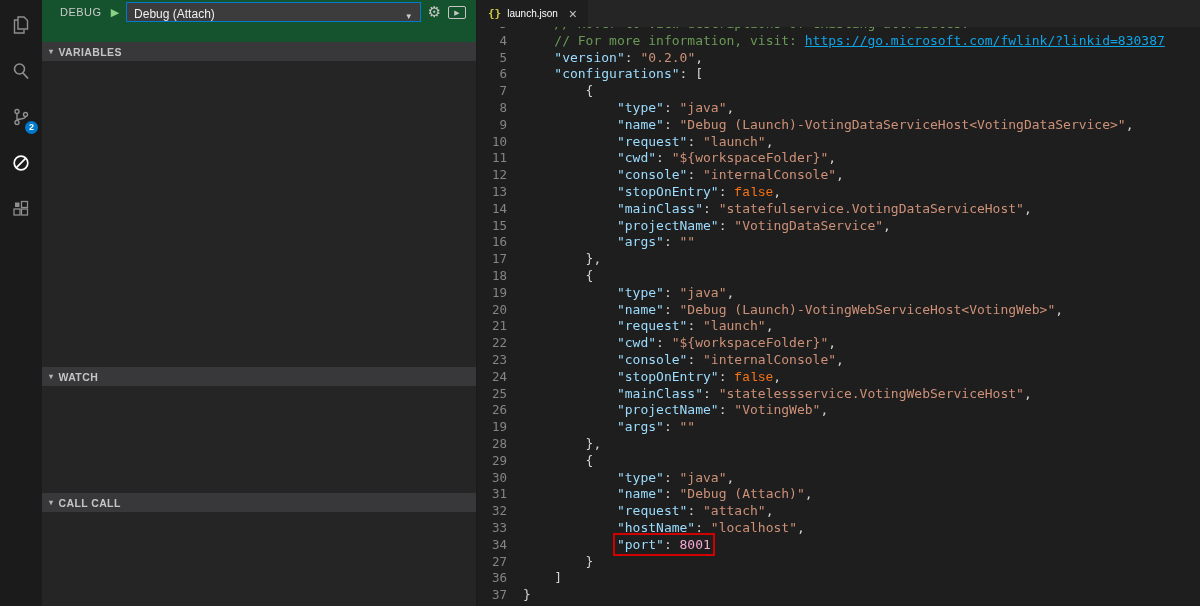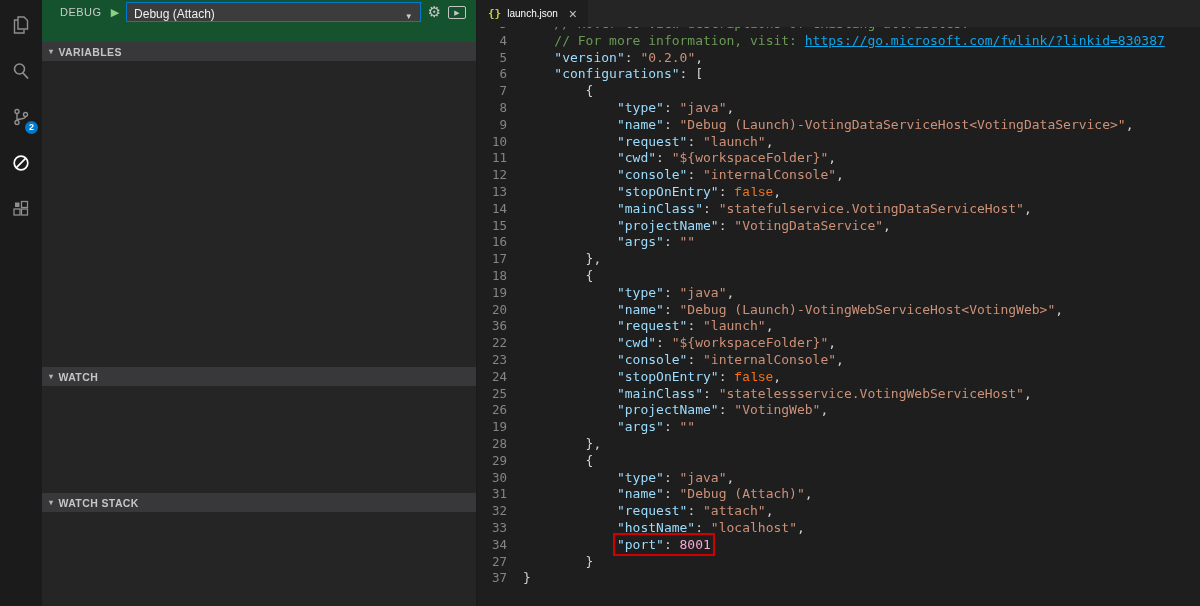--- a/index.html
+++ b/index.html
@@ -134,21 +134,21 @@
       <div class="section-header">
         <span class="tri">▾</span>
         <span>WATCH</span>
       </div>
       <div class="section-body"></div>
     </div>
 
     <div class="section sec-callstack">
       <div class="section-header">
         <span class="tri">▾</span>
-        <span>WATCH STACK</span>
+        <span>CALL CALL</span>
       </div>
       <div class="section-body"></div>
     </div>
   </div>
 
   <div class="editor-area">
     <div class="tab-bar">
       <div class="tab">
         <span class="json-icon">{}</span>
         <span class="tab-label">launch.json</span>
@@ -168,33 +168,34 @@
           <div class="line"><span class="ln">11</span><span class="tk-pln">            </span><span class="tk-key">"cwd"</span><span class="tk-pln">: </span><span class="tk-str">"${workspaceFolder}"</span><span class="tk-pln">,</span></div>
           <div class="line"><span class="ln">12</span><span class="tk-pln">            </span><span class="tk-key">"console"</span><span class="tk-pln">: </span><span class="tk-str">"internalConsole"</span><span class="tk-pln">,</span></div>
           <div class="line"><span class="ln">13</span><span class="tk-pln">            </span><span class="tk-key">"stopOnEntry"</span><span class="tk-pln">: </span><span class="tk-kw">false</span><span class="tk-pln">,</span></div>
           <div class="line"><span class="ln">14</span><span class="tk-pln">            </span><span class="tk-key">"mainClass"</span><span class="tk-pln">: </span><span class="tk-str">"statefulservice.VotingDataServiceHost"</span><span class="tk-pln">,</span></div>
           <div class="line"><span class="ln">15</span><span class="tk-pln">            </span><span class="tk-key">"projectName"</span><span class="tk-pln">: </span><span class="tk-str">"VotingDataService"</span><span class="tk-pln">,</span></div>
           <div class="line"><span class="ln">16</span><span class="tk-pln">            </span><span class="tk-key">"args"</span><span class="tk-pln">: </span><span class="tk-str">""</span></div>
           <div class="line"><span class="ln">17</span><span class="tk-pln">        },</span></div>
           <div class="line"><span class="ln">18</span><span class="tk-pln">        {</span></div>
           <div class="line"><span class="ln">19</span><span class="tk-pln">            </span><span class="tk-key">"type"</span><span class="tk-pln">: </span><span class="tk-str">"java"</span><span class="tk-pln">,</span></div>
           <div class="line"><span class="ln">20</span><span class="tk-pln">            </span><span class="tk-key">"name"</span><span class="tk-pln">: </span><span class="tk-str">"Debug (Launch)-VotingWebServiceHost&lt;VotingWeb&gt;"</span><span class="tk-pln">,</span></div>
-          <div class="line"><span class="ln">36</span><span class="tk-pln">            </span><span class="tk-key">"request"</span><span class="tk-pln">: </span><span class="tk-str">"launch"</span><span class="tk-pln">,</span></div>
+          <div class="line"><span class="ln">21</span><span class="tk-pln">            </span><span class="tk-key">"request"</span><span class="tk-pln">: </span><span class="tk-str">"launch"</span><span class="tk-pln">,</span></div>
           <div class="line"><span class="ln">22</span><span class="tk-pln">            </span><span class="tk-key">"cwd"</span><span class="tk-pln">: </span><span class="tk-str">"${workspaceFolder}"</span><span class="tk-pln">,</span></div>
           <div class="line"><span class="ln">23</span><span class="tk-pln">            </span><span class="tk-key">"console"</span><span class="tk-pln">: </span><span class="tk-str">"internalConsole"</span><span class="tk-pln">,</span></div>
           <div class="line"><span class="ln">24</span><span class="tk-pln">            </span><span class="tk-key">"stopOnEntry"</span><span class="tk-pln">: </span><span class="tk-kw">false</span><span class="tk-pln">,</span></div>
           <div class="line"><span class="ln">25</span><span class="tk-pln">            </span><span class="tk-key">"mainClass"</span><span class="tk-pln">: </span><span class="tk-str">"statelessservice.VotingWebServiceHost"</span><span class="tk-pln">,</span></div>
           <div class="line"><span class="ln">26</span><span class="tk-pln">            </span><span class="tk-key">"projectName"</span><span class="tk-pln">: </span><span class="tk-str">"VotingWeb"</span><span class="tk-pln">,</span></div>
           <div class="line"><span class="ln">19</span><span class="tk-pln">            </span><span class="tk-key">"args"</span><span class="tk-pln">: </span><span class="tk-str">""</span></div>
           <div class="line"><span class="ln">28</span><span class="tk-pln">        },</span></div>
           <div class="line"><span class="ln">29</span><span class="tk-pln">        {</span></div>
           <div class="line"><span class="ln">30</span><span class="tk-pln">            </span><span class="tk-key">"type"</span><span class="tk-pln">: </span><span class="tk-str">"java"</span><span class="tk-pln">,</span></div>
           <div class="line"><span class="ln">31</span><span class="tk-pln">            </span><span class="tk-key">"name"</span><span class="tk-pln">: </span><span class="tk-str">"Debug (Attach)"</span><span class="tk-pln">,</span></div>
           <div class="line"><span class="ln">32</span><span class="tk-pln">            </span><span class="tk-key">"request"</span><span class="tk-pln">: </span><span class="tk-str">"attach"</span><span class="tk-pln">,</span></div>
           <div class="line"><span class="ln">33</span><span class="tk-pln">            </span><span class="tk-key">"hostName"</span><span class="tk-pln">: </span><span class="tk-str">"localhost"</span><span class="tk-pln">,</span></div>
           <div class="line"><span class="ln">34</span><span class="tk-pln">            </span><span class="red-box"><span class="tk-key">"port"</span><span class="tk-pln">: </span><span class="tk-num">8001</span></span></div>
           <div class="line"><span class="ln">27</span><span class="tk-pln">        }</span></div>
+          <div class="line"><span class="ln">36</span><span class="tk-pln">    ]</span></div>
           <div class="line"><span class="ln">37</span><span class="tk-pln">}</span></div>
         </div>
     </div>
   </div>
 
 </div>
 
 </body></html>

